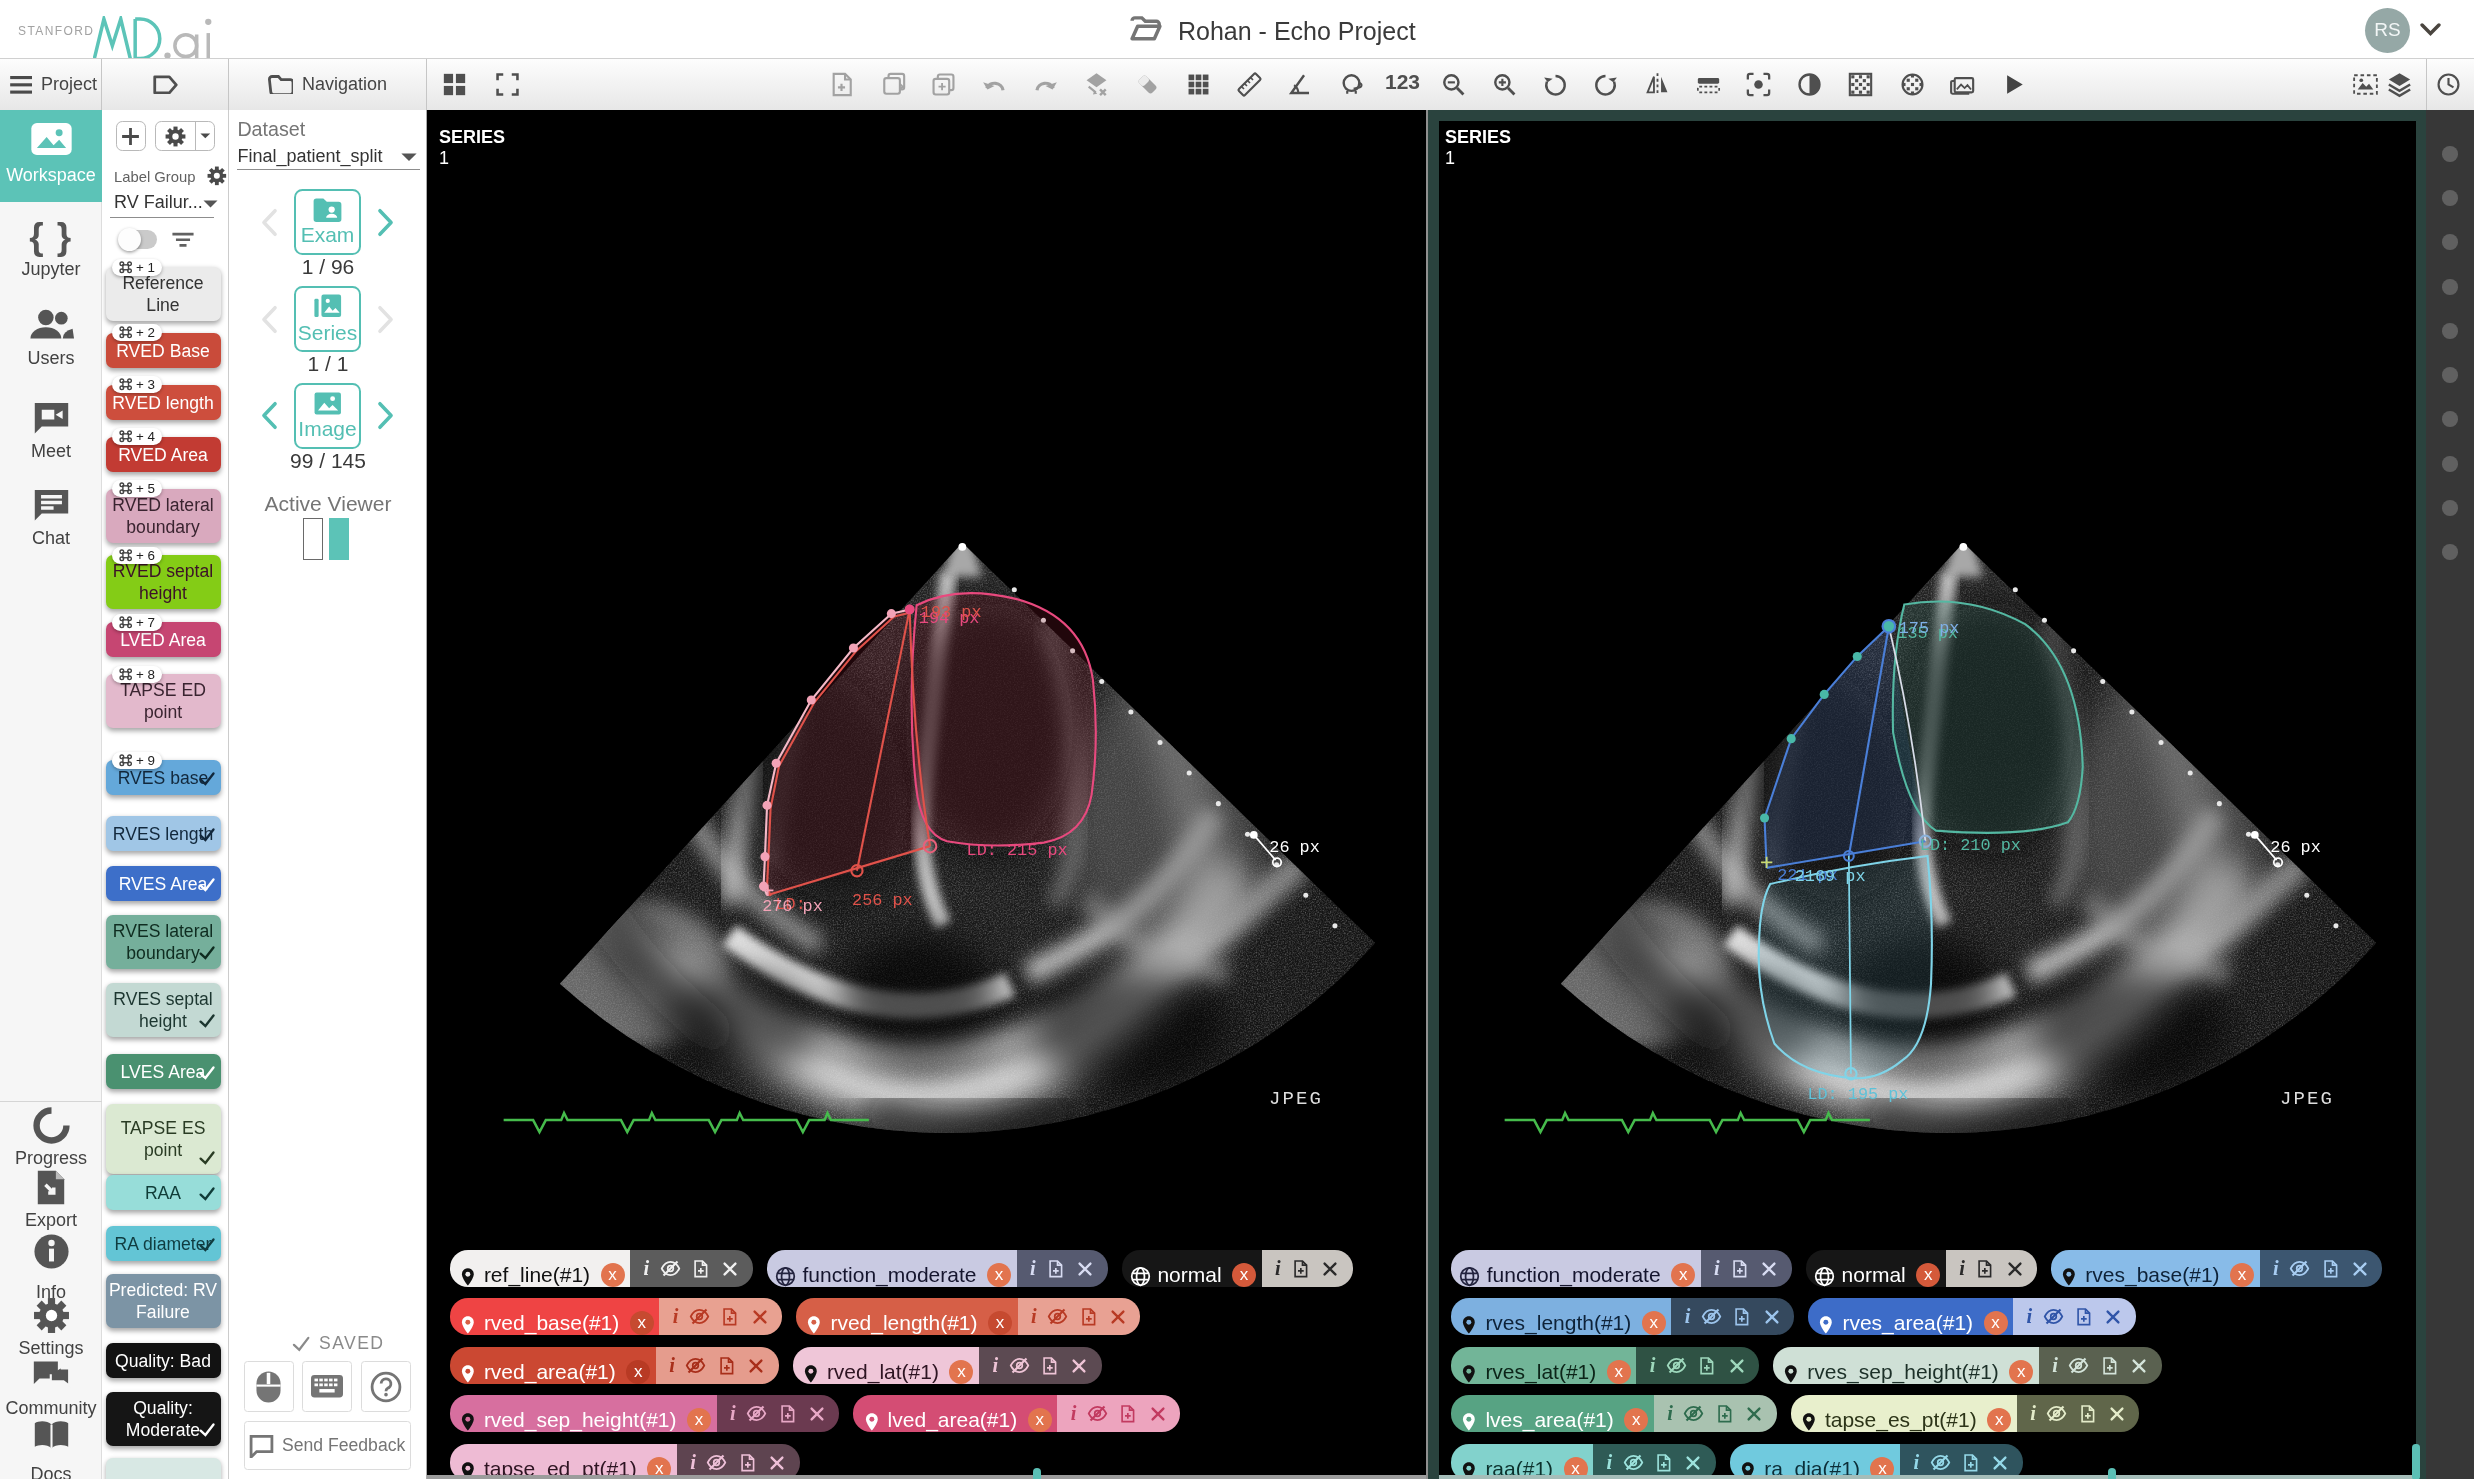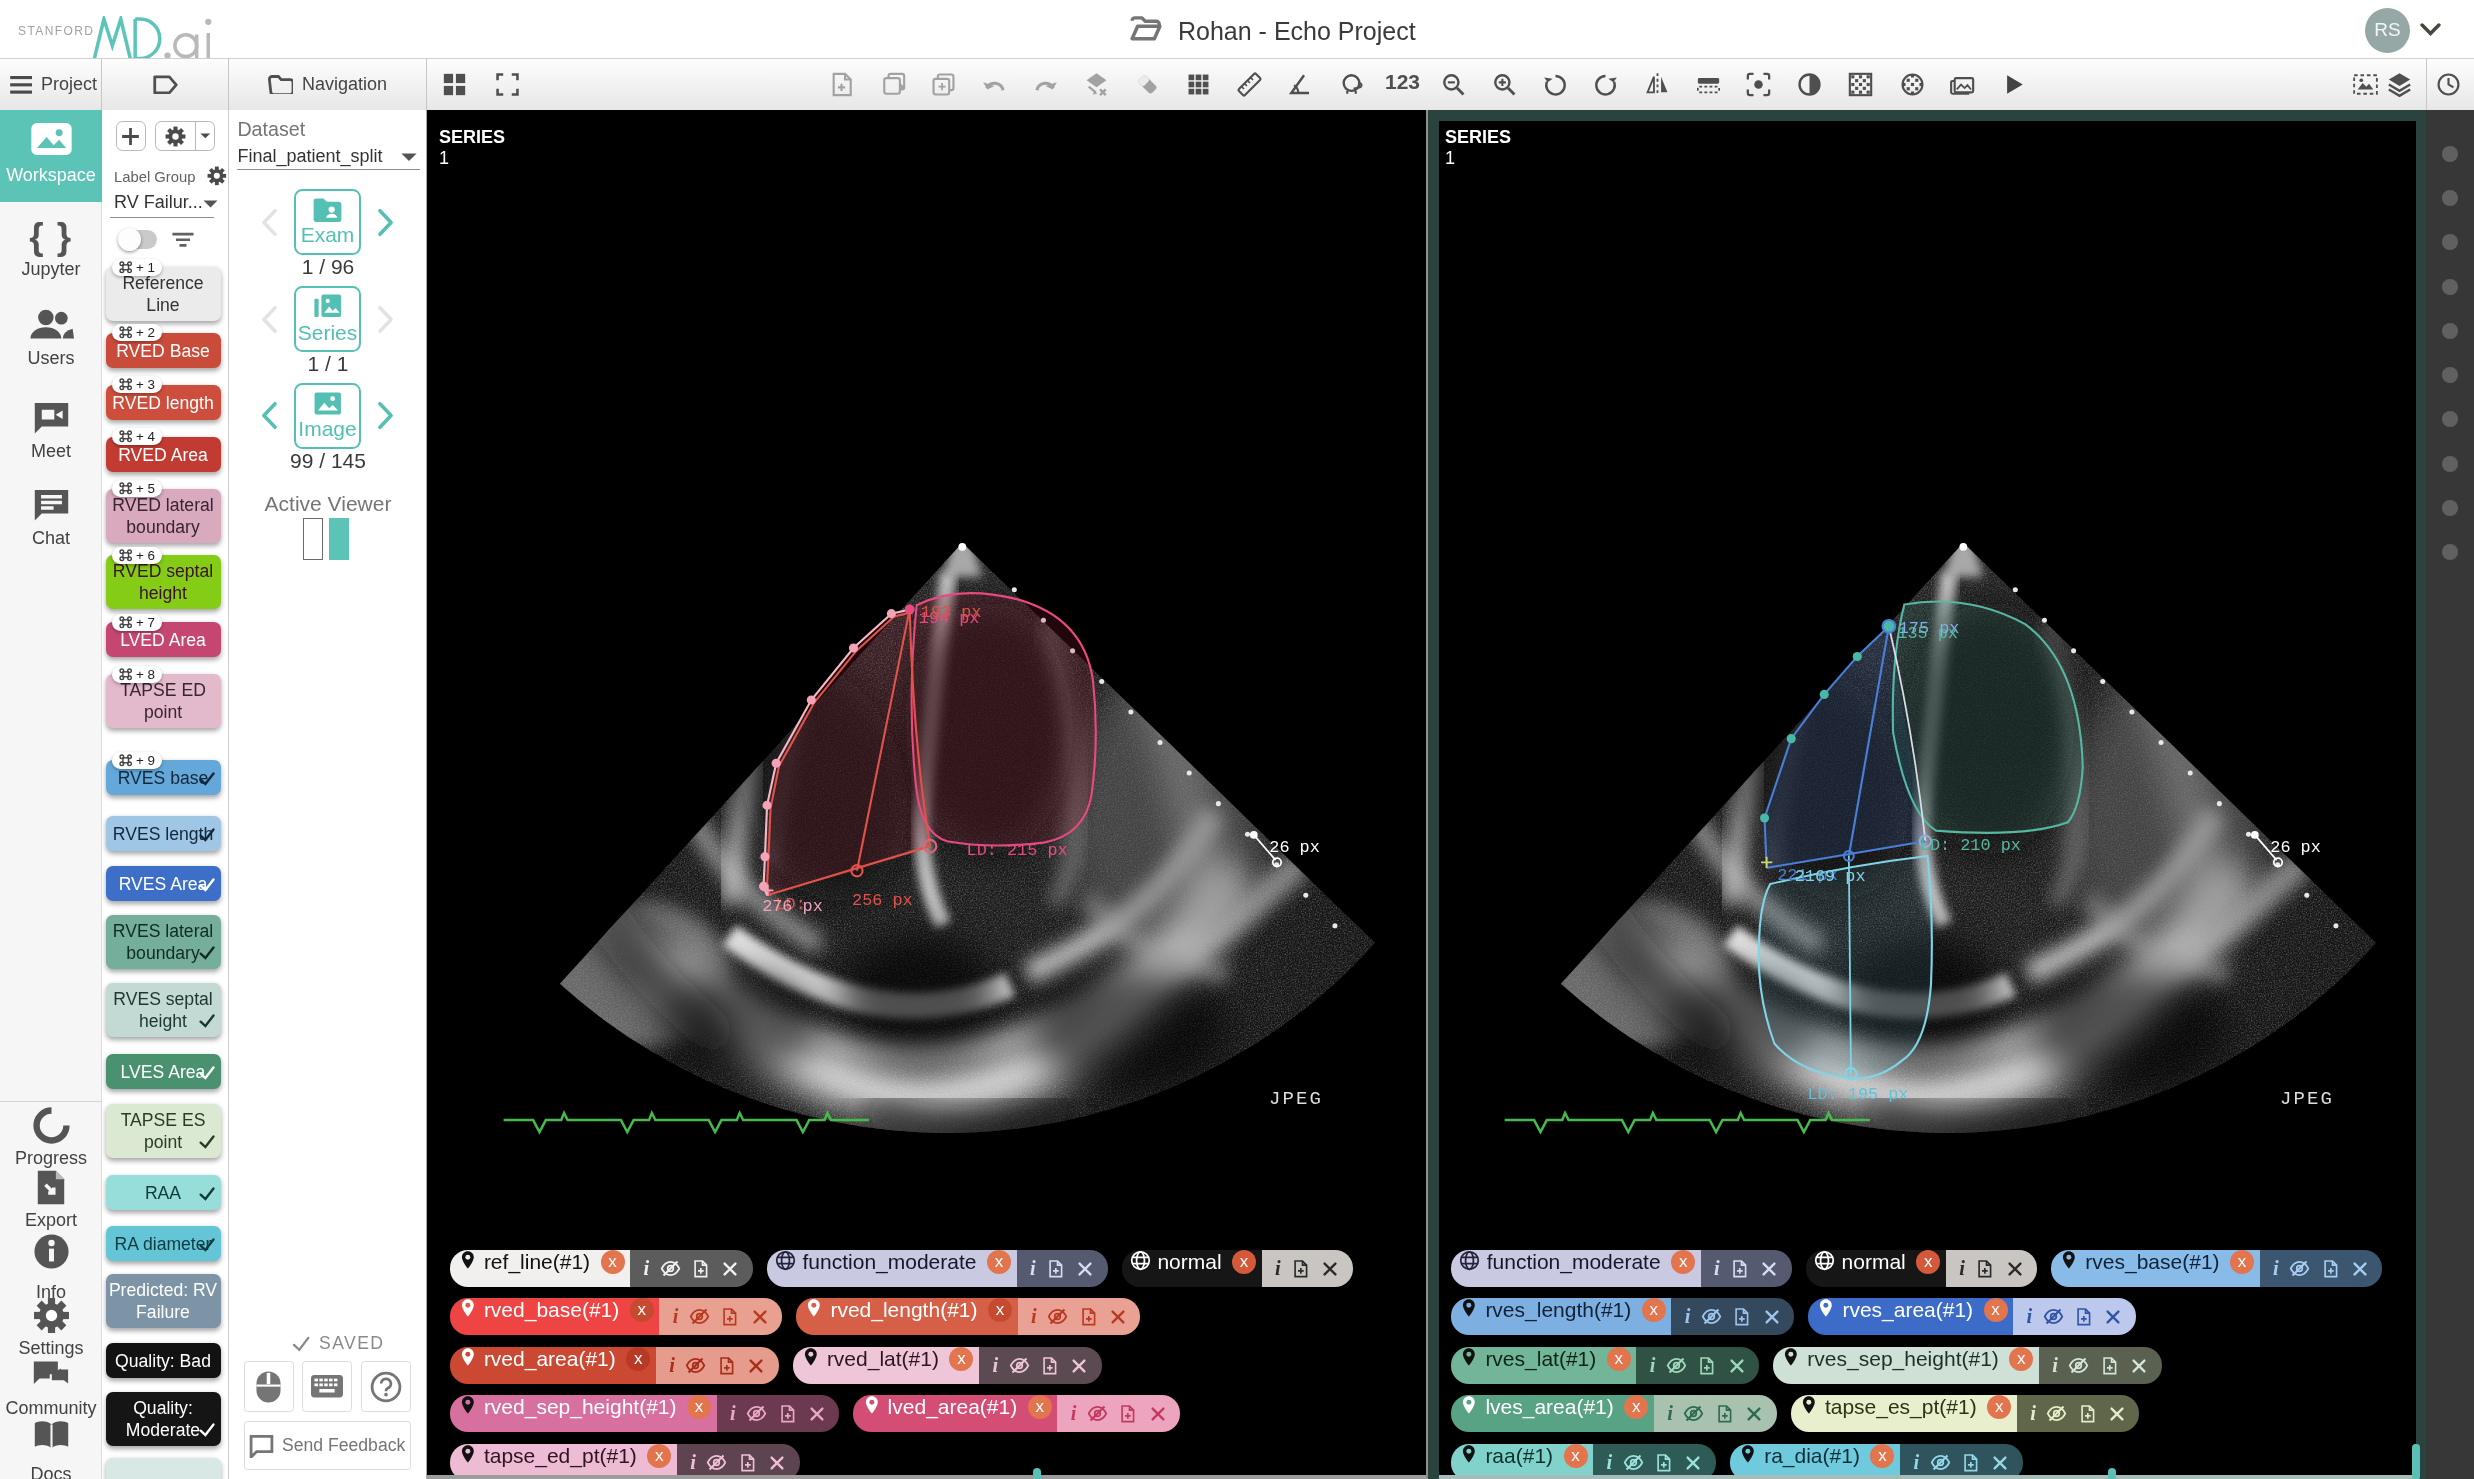--- a/index.html
+++ b/index.html
@@ -26,21 +26,21 @@
 .ncount{position:absolute;width:198px;text-align:center;font-size:21px;color:#3a3a3a}
 .viewerL{position:absolute;left:427px;top:0;width:999px;height:1369px;background:#000;overflow:hidden}
 .vdivider{position:absolute;left:1426px;top:0;width:2.1px;height:1369px;background:#8f8f8f}
 .viewerR{position:absolute;left:1428px;top:0;width:998px;height:1369px;background:#2a433e;overflow:hidden}
 .viewerRi{position:absolute;left:10.5px;top:10.5px;width:977px;height:1359px;background:#000}
 .rstrip{position:absolute;left:2426px;top:0;width:48px;height:1369px;background:#373737}
 .series{position:absolute;color:#fff;font-size:18px;font-weight:700;line-height:21px;z-index:4}
 .mono{font-family:"Liberation Mono",monospace}
 .vchiprow{position:absolute;display:flex;gap:14px;z-index:6}
 .vchip{display:flex;height:37px;border-radius:18px;overflow:hidden;font-size:21px;white-space:nowrap}
-.seg1{display:flex;align-items:flex-start;gap:6.3px;padding:0 5.6px 0 8.4px}
+.seg1{display:flex;align-items:flex-end;gap:6.3px;padding:0 5.6px 0 8.4px}
 .seg2{display:flex;align-items:center;gap:10.5px;padding:0 13.4px}
 .xc{width:24px;height:24px;border-radius:12px;flex:none;display:flex;align-items:center;justify-content:center;
  color:#fff;font-size:17px;margin-left:4.2px}
 .seg2 i{font-size:20.4px;font-style:italic;font-weight:700;font-family:"Liberation Serif",serif}
 .scrub{position:absolute;height:3.5px;z-index:7}
 .sthumb{position:absolute;width:7.7px;height:15.5px;border-radius:4.2px;background:#5bbfb5;z-index:8}
 </style></head><body>
 <div class="header">
 <div class="abs" style="left:18px;top:24px;color:#a2a2a2;font-size:12px;letter-spacing:1.4px">STANFORD</div>
 <svg class="abs" style="left:93px;top:15.5px" width="123" height="44" viewBox="0 0 175 62">
@@ -517,21 +517,21 @@
           </svg></span></div>
       <div class="chip" style="top:805px;height:54px;background:#75af9b;color:#0f2c20">RVES lateral<br>boundary<span class="ck"><svg width="17.6" height="17.6" viewBox="0 0 25 25">
             <path d="M3.75 13.750000000000002 L10.5 20.0 L22.0 5.0" fill="none" stroke="#0f2c20" stroke-width="3.4" stroke-linecap="round"></path>
           </svg></span></div>
       <div class="chip" style="top:873px;height:54px;background:#c3d9d3;color:#1c3630">RVES septal<br>height<span class="ck"><svg width="17.6" height="17.6" viewBox="0 0 25 25">
             <path d="M3.75 13.750000000000002 L10.5 20.0 L22.0 5.0" fill="none" stroke="#1c3630" stroke-width="3.4" stroke-linecap="round"></path>
           </svg></span></div>
       <div class="chip" style="top:944px;height:35px;background:#4a9170;color:#fff">LVES Area<span class="ck"><svg width="17.6" height="17.6" viewBox="0 0 25 25">
             <path d="M3.75 13.750000000000002 L10.5 20.0 L22.0 5.0" fill="none" stroke="#fff" stroke-width="3.4" stroke-linecap="round"></path>
           </svg></span></div>
-      <div class="chip" style="top:994px;height:54px;background:#dbe9d2;color:#2a3c24">TAPSE ES<br>point<span class="ck"><svg width="17.6" height="17.6" viewBox="0 0 25 25">
+      <div class="chip" style="top:994px;height:70px;background:#dbe9d2;color:#2a3c24">TAPSE ES<br>point<span class="ck"><svg width="17.6" height="17.6" viewBox="0 0 25 25">
             <path d="M3.75 13.750000000000002 L10.5 20.0 L22.0 5.0" fill="none" stroke="#2a3c24" stroke-width="3.4" stroke-linecap="round"></path>
           </svg></span></div>
       <div class="chip" style="top:1065px;height:35px;background:#97ddd9;color:#103c38">RAA<span class="ck"><svg width="17.6" height="17.6" viewBox="0 0 25 25">
             <path d="M3.75 13.750000000000002 L10.5 20.0 L22.0 5.0" fill="none" stroke="#103c38" stroke-width="3.4" stroke-linecap="round"></path>
           </svg></span></div>
       <div class="chip" style="top:1116px;height:35px;background:#63c5d5;color:#103c40">RA diameter<span class="ck"><svg width="17.6" height="17.6" viewBox="0 0 25 25">
             <path d="M3.75 13.750000000000002 L10.5 20.0 L22.0 5.0" fill="none" stroke="#103c40" stroke-width="3.4" stroke-linecap="round"></path>
           </svg></span></div>
       <div class="chip" style="top:1164px;height:54px;background:#7c94a5;color:#fff">Predicted: RV<br>Failure</div>
       <div class="chip" style="top:1233px;height:35px;background:#121212;color:#fff">Quality: Bad</div>

